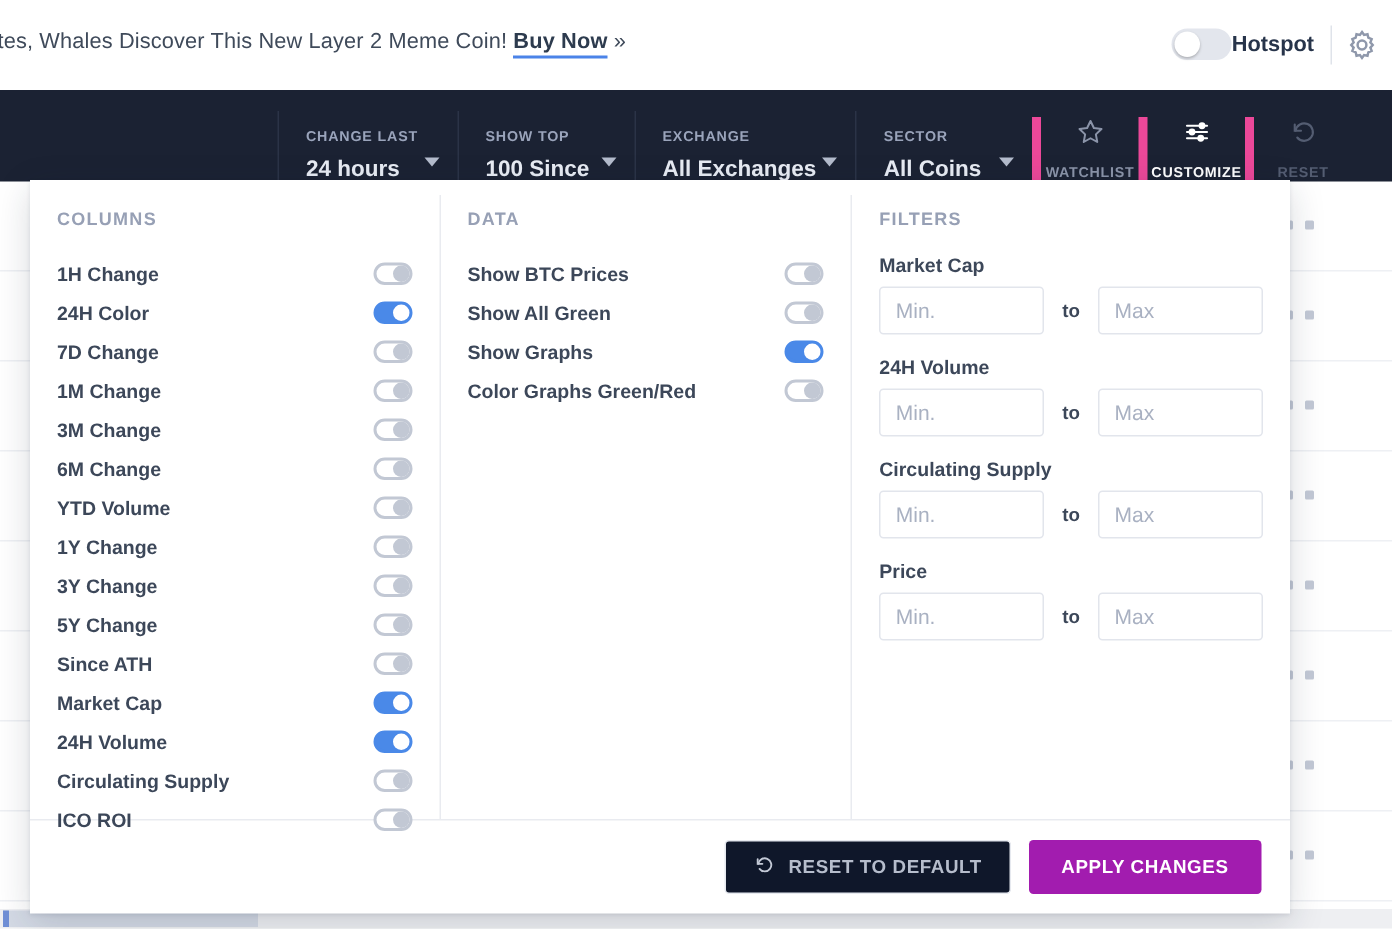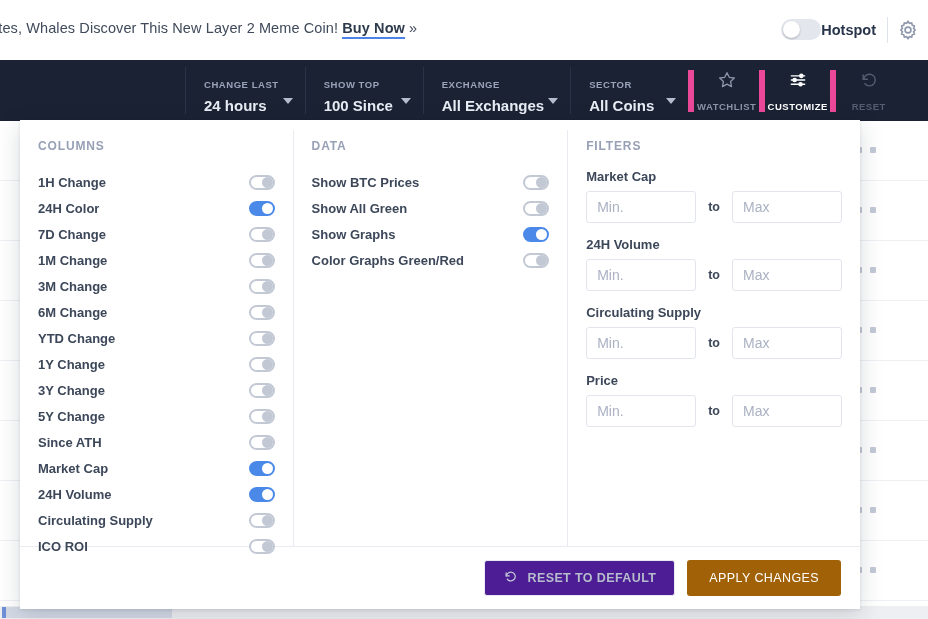--- a/index.html
+++ b/index.html
@@ -50,21 +50,21 @@
   #gear-btn {
     position: absolute; right: 9px; top: 19px;
     width: 22px; height: 22px; cursor: pointer;
   }
 
   
   #toolbar {
     position: absolute; top: 60px; left: 0;
     width: 928px; height: 61px;
     background: #1b2233;
-    display: flex; align-items: center;
+    display: flex; align-items: flex-end;
   }
   #toolbar-spacer { width: 185px; }
   .tb-select {
     position: relative;
     border-left: 1px solid #2b3347;
     padding: 12px 26px 0 18px;
     min-width: 118px; cursor: pointer;
   }
   .tb-select .tb-kicker {
     font-size: 9.5px; letter-spacing: .55px; font-weight: bold;
@@ -207,29 +207,29 @@
 
   
   #panel-footer {
     flex: 0 0 auto; height: 63px;
     border-top: 1px solid #e9ebf0;
     display: flex; align-items: center; justify-content: flex-end;
     gap: 12px; padding-right: 19px;
   }
   #reset-default-btn {
     height: 36px; padding: 0 18px;
-    background: #4c1d95; border: 1px solid #e6e9ef; border-radius: 3px;
+    background: #0f172a; border: 1px solid #e6e9ef; border-radius: 3px;
     display: flex; align-items: center; gap: 9px;
     font-size: 12.5px; font-weight: bold; letter-spacing: .4px;
     color: #b6bdcc; text-transform: uppercase; cursor: pointer;
   }
   #apply-changes-btn {
     height: 36px; padding: 0 22px;
-    background: #a16207; border: none; border-radius: 3px;
-    font-size: 12.5px; font-weight: normal; letter-spacing: .4px;
+    background: #a21caf; border: none; border-radius: 3px;
+    font-size: 12.5px; font-weight: bold; letter-spacing: .4px;
     color: #ffffff; text-transform: uppercase; cursor: pointer;
     font-family: "Liberation Sans", sans-serif;
     text-align: right;
   }
 </style>
 </head>
 <body>
 
 <div id="bg-table">
   <div class="bg-row">
@@ -391,21 +391,21 @@
           </div>
           <div class="opt-row">
             <span class="opt-label">3M Change</span>
             <span class="sw off"></span>
           </div>
           <div class="opt-row">
             <span class="opt-label">6M Change</span>
             <span class="sw off"></span>
           </div>
           <div class="opt-row">
-            <span class="opt-label">YTD Change</span>
+            <span class="opt-label">YTD Volume</span>
             <span class="sw off"></span>
           </div>
           <div class="opt-row">
             <span class="opt-label">1Y Change</span>
             <span class="sw off"></span>
           </div>
           <div class="opt-row">
             <span class="opt-label">3Y Change</span>
             <span class="sw off"></span>
           </div>

